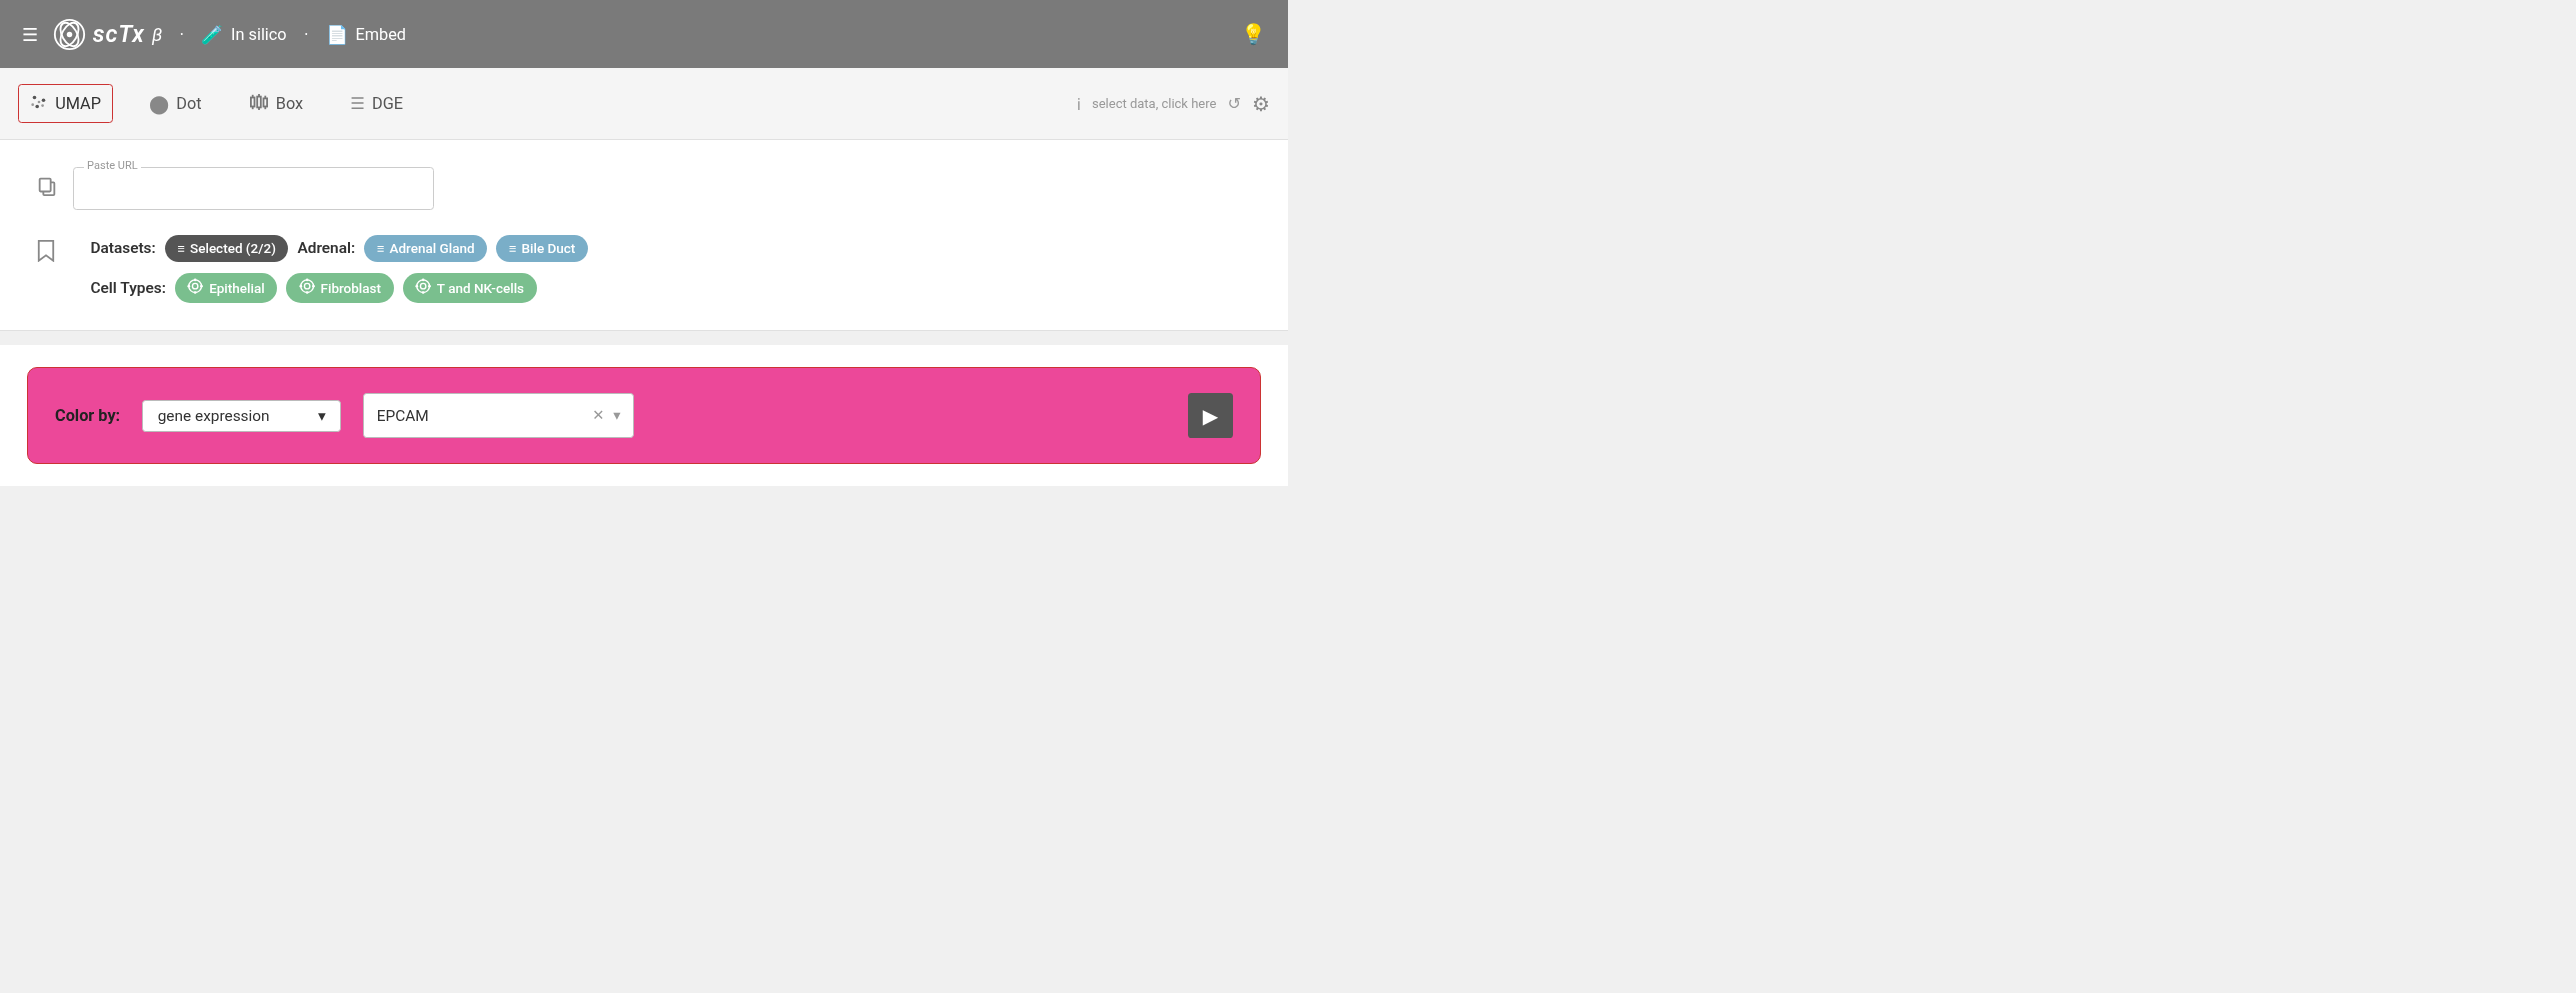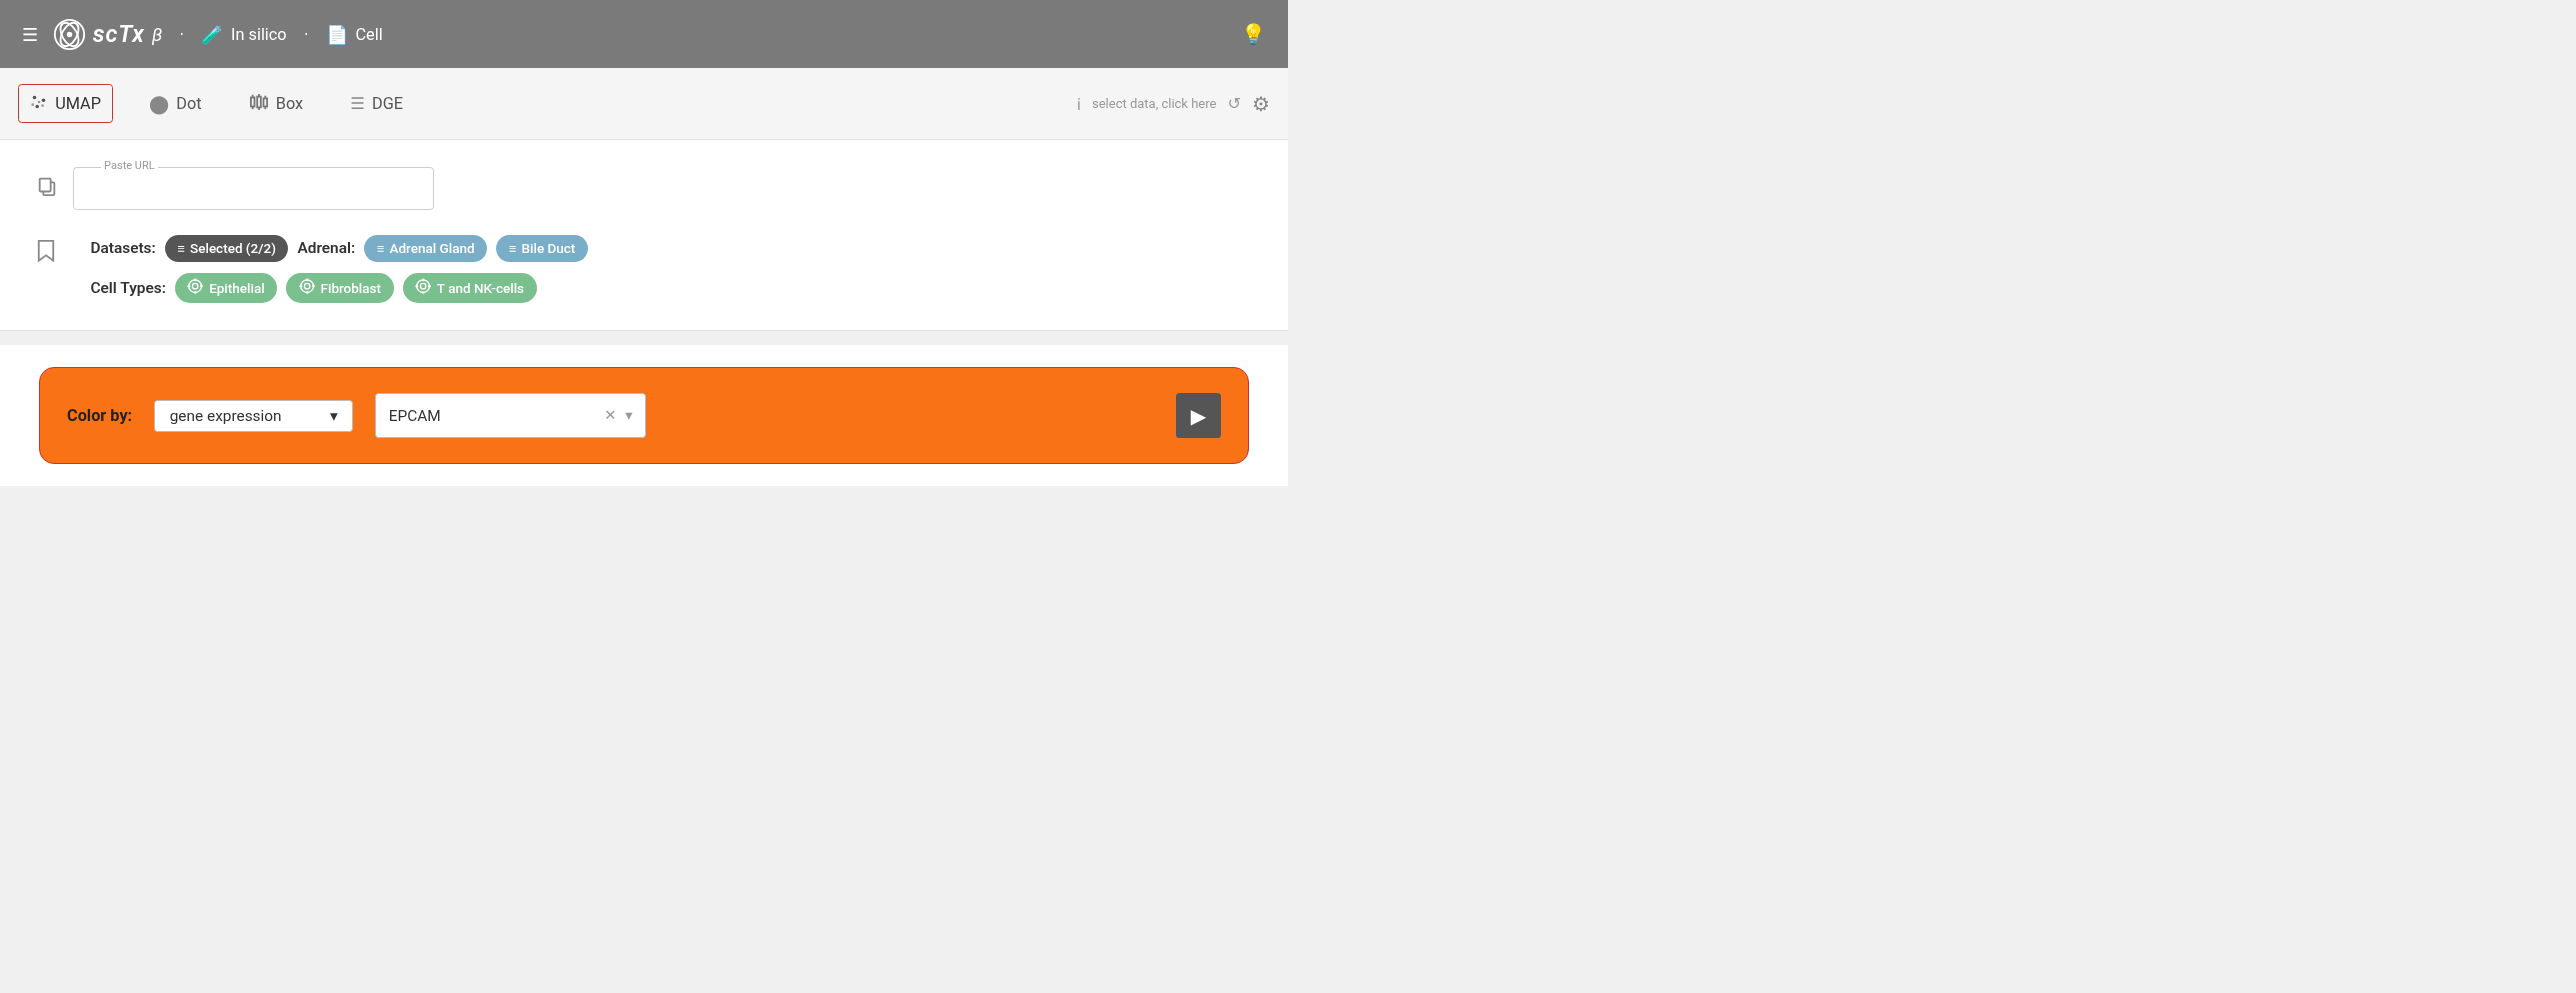--- a/index.html
+++ b/index.html
@@ -138,21 +138,21 @@
       font-size: 20px;
       cursor: pointer;
     }
     .url-input-wrapper {
       position: relative;
       width: 361px;
     }
     .url-label {
       position: absolute;
       top: -8.1px;
-      left: 28px;
+      left: 11px;
       background: white;
       font-size: 11px;
       color: #999;
       padding: 0 3.6px;
     }
     .url-input {
       width: 100%;
       height: 43px;
       border: 0.9px solid #ccc;
       border-radius: 3.6px;
@@ -206,24 +206,24 @@
     }
     .chip-blue {
       background: #7aaec8;
     }
     .chip-green {
       background: #7abf8e;
     }
 
     
     .color-section {
-      background: #f97316;
+      background: #ec4899;
       border: 1.8px solid #cc3333;
-      border-radius: 15px;
-      margin: 0 12px;
+      border-radius: 10px;
+      margin: 0 0;
       padding: 25px 27px;
       display: flex;
       align-items: center;
       gap: 22px;
     }
     .color-by-label {
       font-size: 16.3px;
       font-weight: 700;
       color: #222;
       white-space: nowrap;
@@ -317,21 +317,21 @@
       <span class="logo-beta">β</span>
     </div>
     <span class="nav-dot">•</span>
     <div class="nav-item">
       <span style="font-size:18px;">🧪</span>
       <span>In silico</span>
     </div>
     <span class="nav-dot">•</span>
     <div class="nav-item">
       <span style="font-size:18px;">📄</span>
-      <span>Cell</span>
+      <span>Embed</span>
     </div>
   </div>
   <div class="header-right">💡</div>
 </div>
 
 <div class="tab-bar">
   <div class="tab-bar-left">
     <div class="tab active">
       <span style="color:#555;">
         <svg width="18" height="18" viewBox="0 0 20 20" fill="none">

